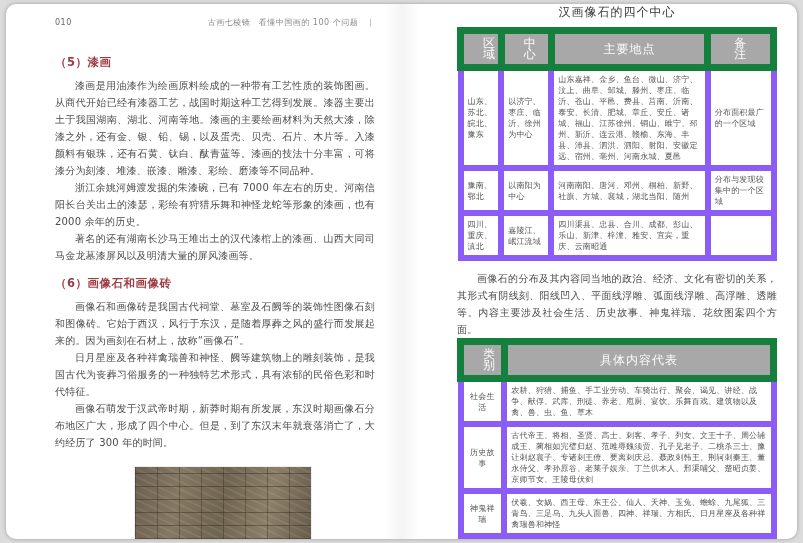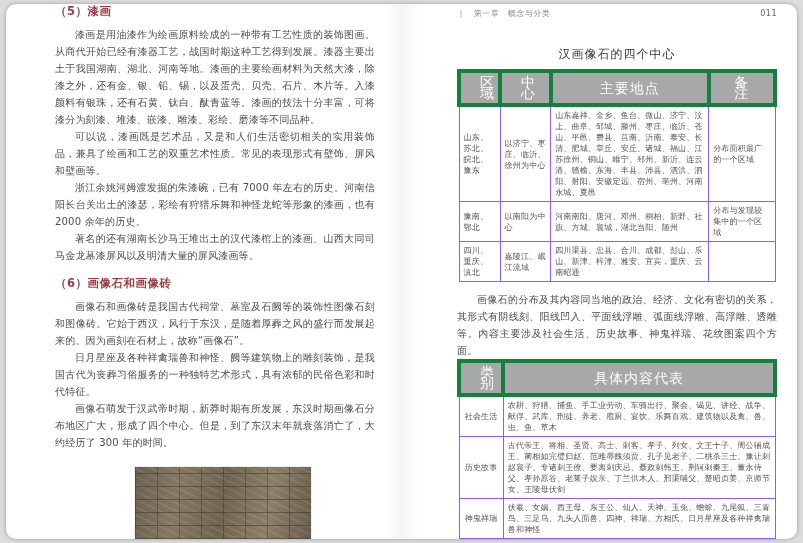--- a/index.html
+++ b/index.html
@@ -49,43 +49,42 @@
   .tbl-title{
     text-align:center;font-size:12px;color:#3a3a3a;
     margin:13px 0 6px 0;letter-spacing:1px;
   }
   table.data{
     width:100%;border-collapse:collapse;table-layout:fixed;
     font-size:8px;line-height:11px;color:#555;
   }
   table.data th{
     background:#a8a8a8;color:#fcfcfc;font-weight:normal;
-    border:4px solid #15803d;padding:4px 19px;font-size:14px;letter-spacing:1px;
+    border:7px solid #15803d;padding:4px 19px;font-size:12px;letter-spacing:1px;
   }
   table.data td{
-    border:1px solid #8b5cf6;padding:3px 4px;vertical-align:middle;
+    border:6px solid #8b5cf6;padding:3px 4px;vertical-align:middle;
     text-align:left;letter-spacing:.2px;
   }
   table.data.t2 td:first-child{text-align:center;}
   p.mid-para{margin-top:9px;}
 </style>
 </head>
 <body>
 
 <div class="spread">
 
   <div class="page left">
     <div class="running-header">
       <span class="pagenum">010</span>
       <span>古画七棱镜　看懂中国画的 100 个问题　｜</span>
     </div>
     <div class="content">
       <h3 class="sec-heading" style="color: rgb(157, 62, 68);">（5）漆画</h3>
       <p class="body-para">漆画是用油漆作为绘画原料绘成的一种带有工艺性质的装饰图画。从商代开始已经有漆器工艺，战国时期这种工艺得到发展。漆器主要出土于我国湖南、湖北、河南等地。漆画的主要绘画材料为天然大漆，除漆之外，还有金、银、铅、锡，以及蛋壳、贝壳、石片、木片等。入漆颜料有银珠，还有石黄、钛白、酞青蓝等。漆画的技法十分丰富，可将漆分为刻漆、堆漆、嵌漆、雕漆、彩绘、磨漆等不同品种。</p>
-      <p class="body-para">可以说，漆画既是艺术品，又是和人们生活密切相关的实用装饰品，兼具了绘画和工艺的双重艺术性质。常见的表现形式有壁饰、屏风和壁画等。</p>
       <p class="body-para">浙江余姚河姆渡发掘的朱漆碗，已有 7000 年左右的历史。河南信阳长台关出土的漆瑟，彩绘有狩猎乐舞和神怪龙蛇等形象的漆画，也有 2000 余年的历史。</p>
       <p class="body-para">著名的还有湖南长沙马王堆出土的汉代漆棺上的漆画、山西大同司马金龙墓漆屏风以及明清大量的屏风漆画等。</p>
 
       <h3 class="sec-heading" style="color: rgb(157, 62, 68);">（6）画像石和画像砖</h3>
       <p class="body-para">画像石和画像砖是我国古代祠堂、墓室及石阙等的装饰性图像石刻和图像砖。它始于西汉，风行于东汉，是随着厚葬之风的盛行而发展起来的。因为画刻在石材上，故称“画像石”。</p>
       <p class="body-para">日月星座及各种祥禽瑞兽和神怪、阙等建筑物上的雕刻装饰，是我国古代为丧葬习俗服务的一种独特艺术形式，具有浓郁的民俗色彩和时代特征。</p>
       <p class="body-para">画像石萌发于汉武帝时期，新莽时期有所发展，东汉时期画像石分布地区广大，形成了四个中心。但是，到了东汉末年就衰落消亡了，大约经历了 300 年的时间。</p>
 
       <div class="figure">
         <div class="photo"></div>

